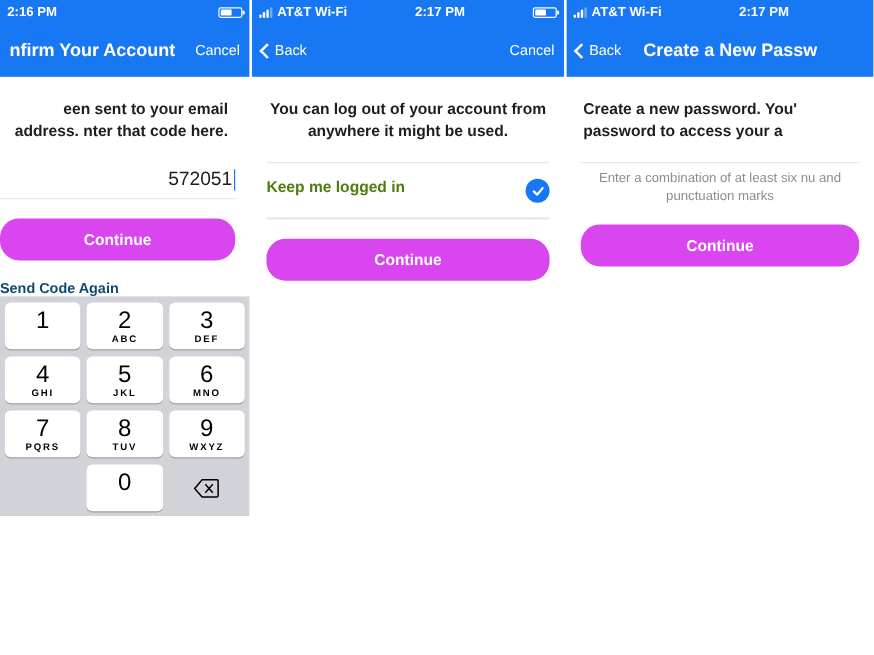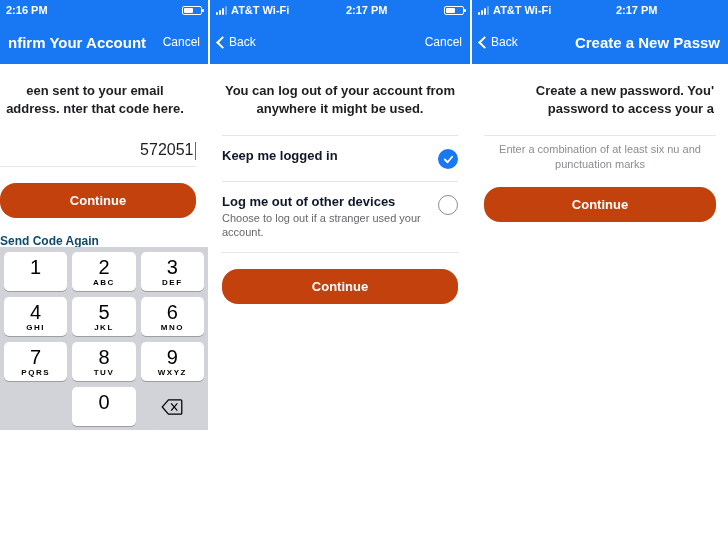--- a/index.html
+++ b/index.html
@@ -109,21 +109,21 @@
     }
     .screen1 .content { padding-left: 0; }
     .headline {
       font-size: 13px;
       font-weight: 700;
       color: #1c1e21;
       text-align: center;
       line-height: 1.35;
       margin-bottom: 18px;
     }
-    .screen1 .headline { text-align: center; padding-right: 6px; }
+    .screen1 .headline { text-align: right; padding-right: 6px; }
     .code-input {
       font-size: 16px;
       color: #1c1e21;
       padding: 6px 0;
       position: relative;
       text-align: right;
       margin-left: 28px;
     }
     .code-input .caret {
       display: inline-block;
@@ -131,21 +131,21 @@
       background: #1877f2;
       vertical-align: middle;
       margin-left: 1px;
     }
     .divider {
       height: 1px;
       background: #e4e6eb;
       margin: 0;
     }
     .btn-primary {
-      background: #c2410c;
+      background: #d946ef;
       color: #fff;
       font-size: 13px;
       font-weight: 600;
       text-align: center;
       padding: 10px 0;
       border-radius: 16px;
       margin: 16px 0 0 0;
     }
     .link {
       color: #0c4a6e;
@@ -157,21 +157,21 @@
     .option {
       display: flex;
       align-items: flex-start;
       justify-content: space-between;
       padding: 12px 0;
     }
     .option-text { flex: 1; padding-right: 10px; }
     .option-title {
       font-size: 13px;
       font-weight: 700;
-      color: #0f172a;
+      color: #4d7c0f;
     }
     .option-sub {
       font-size: 11px;
       color: #65676b;
       margin-top: 2px;
       line-height: 1.3;
     }
     .radio {
       width: 20px; height: 20px;
       border-radius: 50%;
@@ -224,21 +224,21 @@
     }
     .key.del {
       background: transparent;
       box-shadow: none;
       display: flex;
       align-items: center;
       justify-content: center;
     }
     .key.del svg { width: 22px; height: 16px; }
     
-    .screen3 .headline { text-align: right; padding: 0 2px; }
+    .screen3 .headline { text-align: left; padding: 0 2px; }
   </style>
 </head>
 <body>
 
 <div class="screen screen1">
   <div class="statusbar">
     <span>2:16 PM</span>
     <div class="status-right">
       <div class="battery">
           <div class="fill"></div>
@@ -349,27 +349,20 @@
       <div class="option-text">
         <div class="option-title">Keep me logged in</div>
       </div>
       <div class="radio on">
         <svg viewBox="0 0 12 12">
             <path d="M2 6 L5 9 L10 3" stroke="#fff" stroke-width="2" fill="none" stroke-linecap="round" stroke-linejoin="round"></path>
           </svg>
       </div>
     </div>
     <div class="divider"></div>
-    <div class="option">
-      <div class="option-text">
-        <div class="option-title">Log me out of other devices</div>
-        <div class="option-sub">Choose to log out if a stranger used your account.</div>
-      </div>
-      <div class="radio off"></div>
-    </div>
     <div class="divider"></div>
     <div class="btn-primary">Continue</div>
   </div>
 </div>
 
 <div class="screen screen3">
   <div class="statusbar">
     <div class="status-left">
       <div class="bars">
           <span></span>
@@ -380,21 +373,21 @@
       <span>AT&amp;T Wi-Fi</span>
     </div>
     <span>2:17 PM</span>
     <div class="status-right"></div>
   </div>
   <div class="navbar">
     <div class="nav-left">
       <span class="chev"></span>
       <span>Back</span>
     </div>
-    <div class="nav-title" style="text-align:right; padding-left:6px;">Create a New Passw</div>
+    <div class="nav-title" style="text-align:left; padding-left:6px;">Create a New Passw</div>
   </div>
   <div class="content">
     <div class="headline">Create a new password. You' password to access your a</div>
     <div class="divider" style="margin-top:18px"></div>
     <div class="hint">Enter a combination of at least six nu and punctuation marks</div>
     <div class="btn-primary" style="margin-top:14px">Continue</div>
   </div>
 </div>
 
 </body></html>

